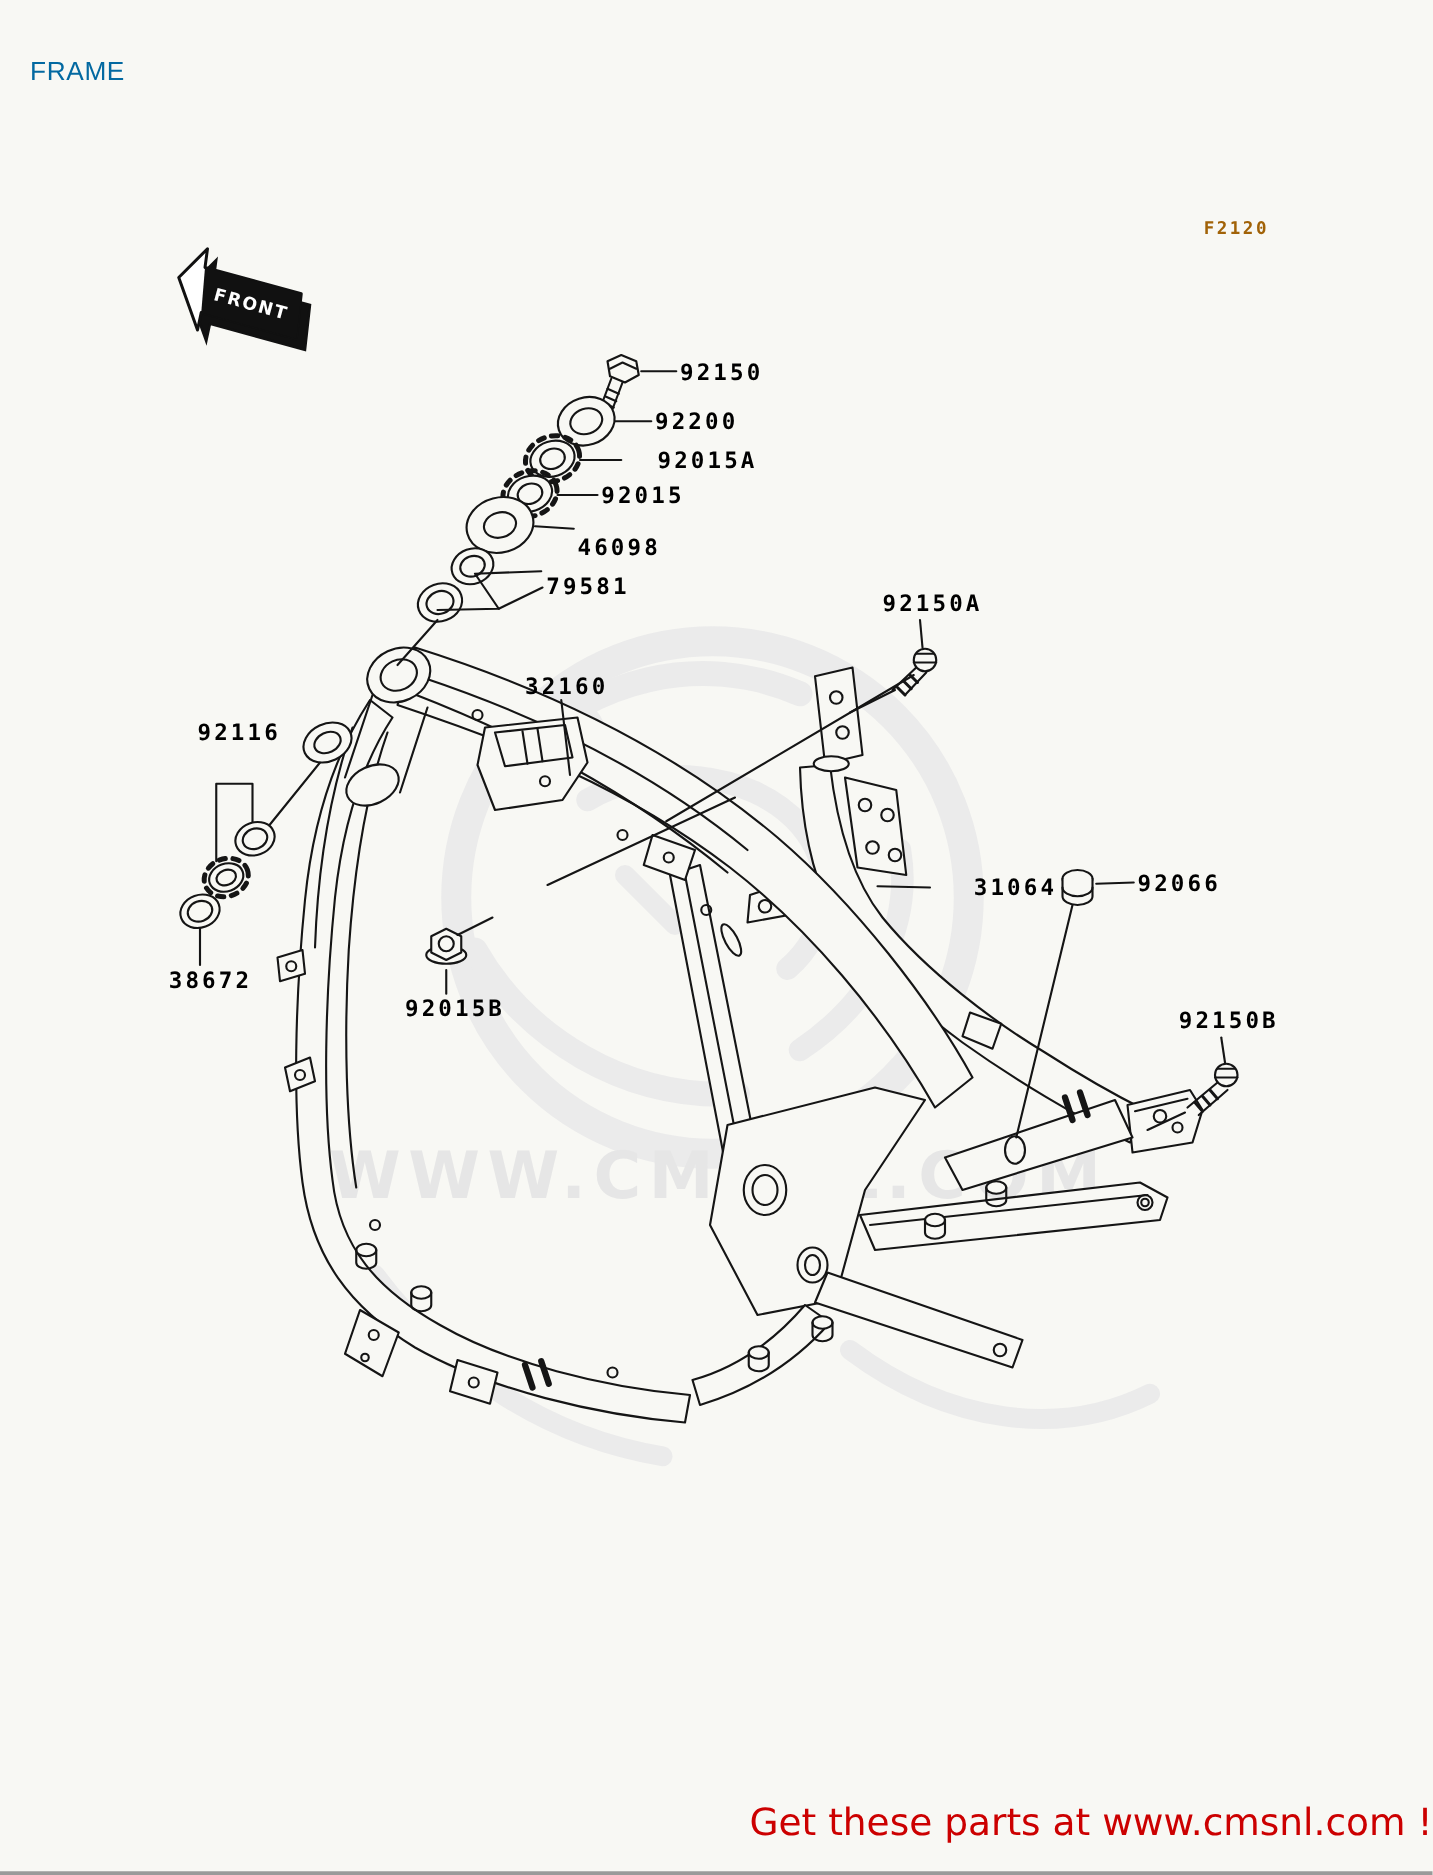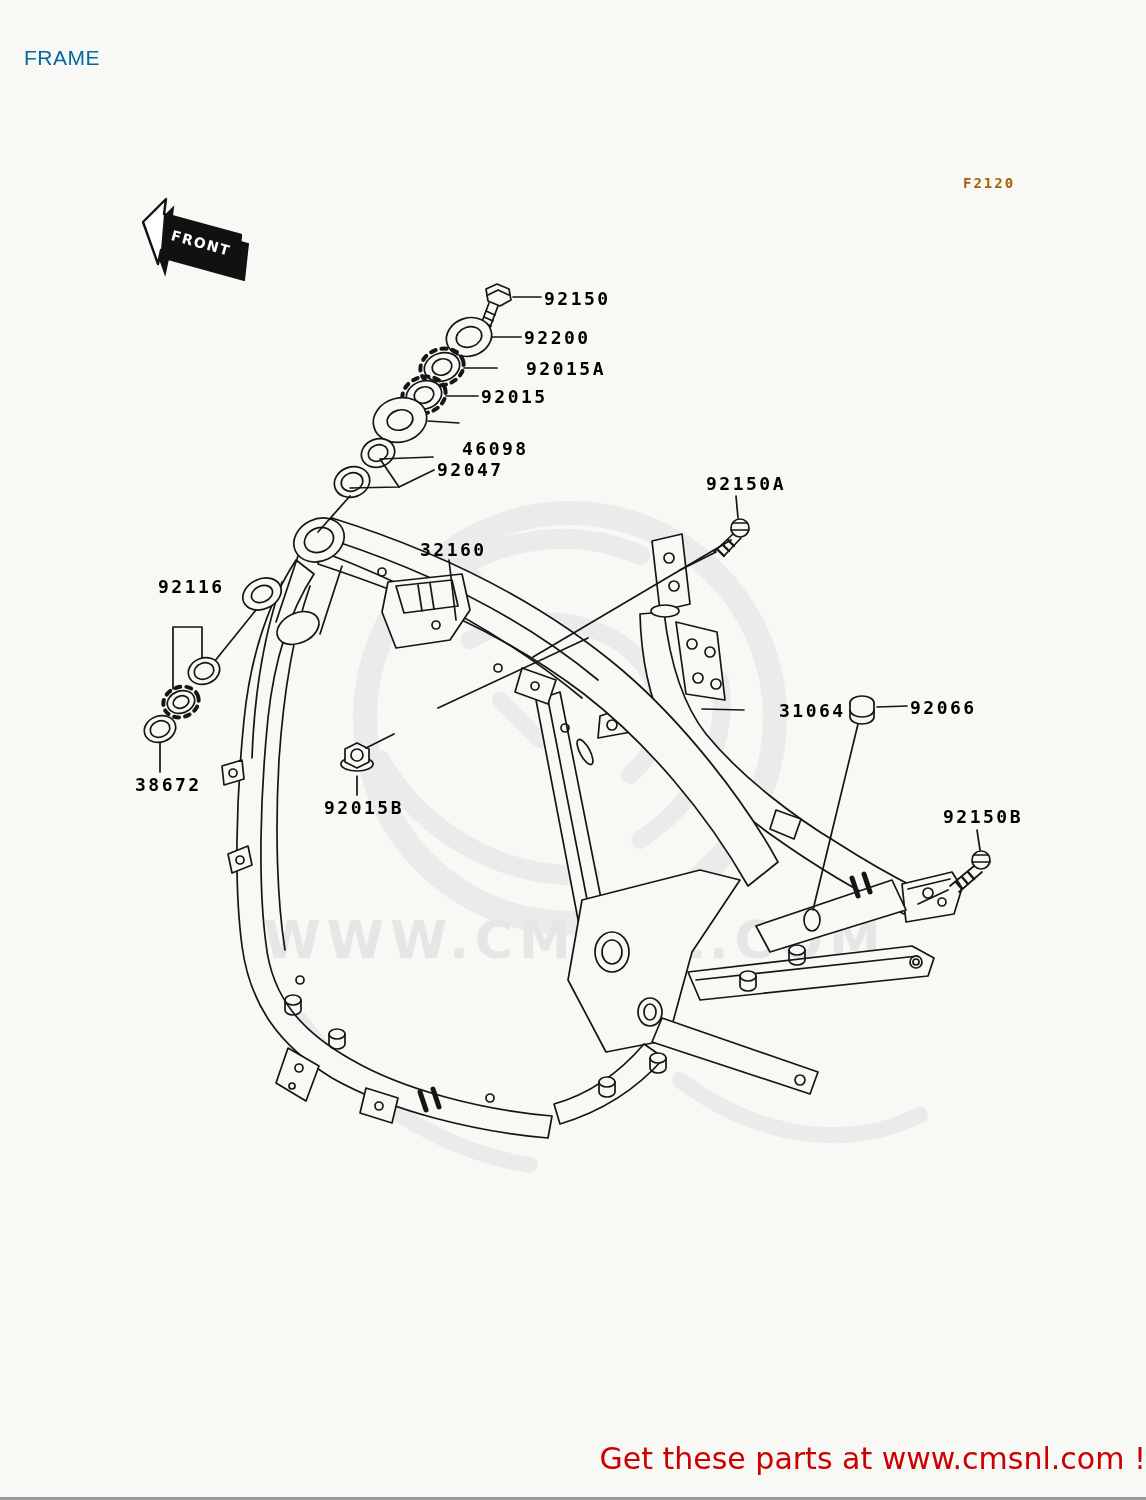--- a/index.html
+++ b/index.html
@@ -228,22 +228,22 @@
 
       <path d="M 744,710 L 702,709"></path>
       <path d="M 449,560 L 456,620"></path>
     </g>
   </svg>
 
   <div class="part-label" style="left:544px;top:288px;text-align:center;">92150</div>
   <div class="part-label" style="left:524px;top:327px;">92200</div>
   <div class="part-label" style="left:500px;top:358px;margin-left:26px;">92015A</div>
   <div class="part-label" style="left:481px;top:386px;">92015</div>
-  <div class="part-label" style="left:462px;top:438px;">46098</div>
-  <div class="part-label" style="left:437px;top:459px;">92047</div>
+  <div class="part-label" style="left:462px;top:428px;">46098</div>
+  <div class="part-label" style="left:437px;top:459px;">79581</div>
   <div class="part-label" style="left:706px;top:473px;">92150A</div>
   <div class="part-label" style="left:420px;top:539px;">32160</div>
   <div class="part-label" style="left:158px;top:576px;">92116</div>
   <div class="part-label" style="left:747px;top:700px;margin-left:32px;">31064</div>
   <div class="part-label" style="left:910px;top:697px;">92066</div>
   <div class="part-label" style="left:135px;top:774px;">38672</div>
   <div class="part-label" style="left:324px;top:797px;">92015B</div>
   <div class="part-label" style="left:943px;top:806px;">92150B</div>
 
   <div class="footer-banner">Get these parts at www.cmsnl.com !</div>

